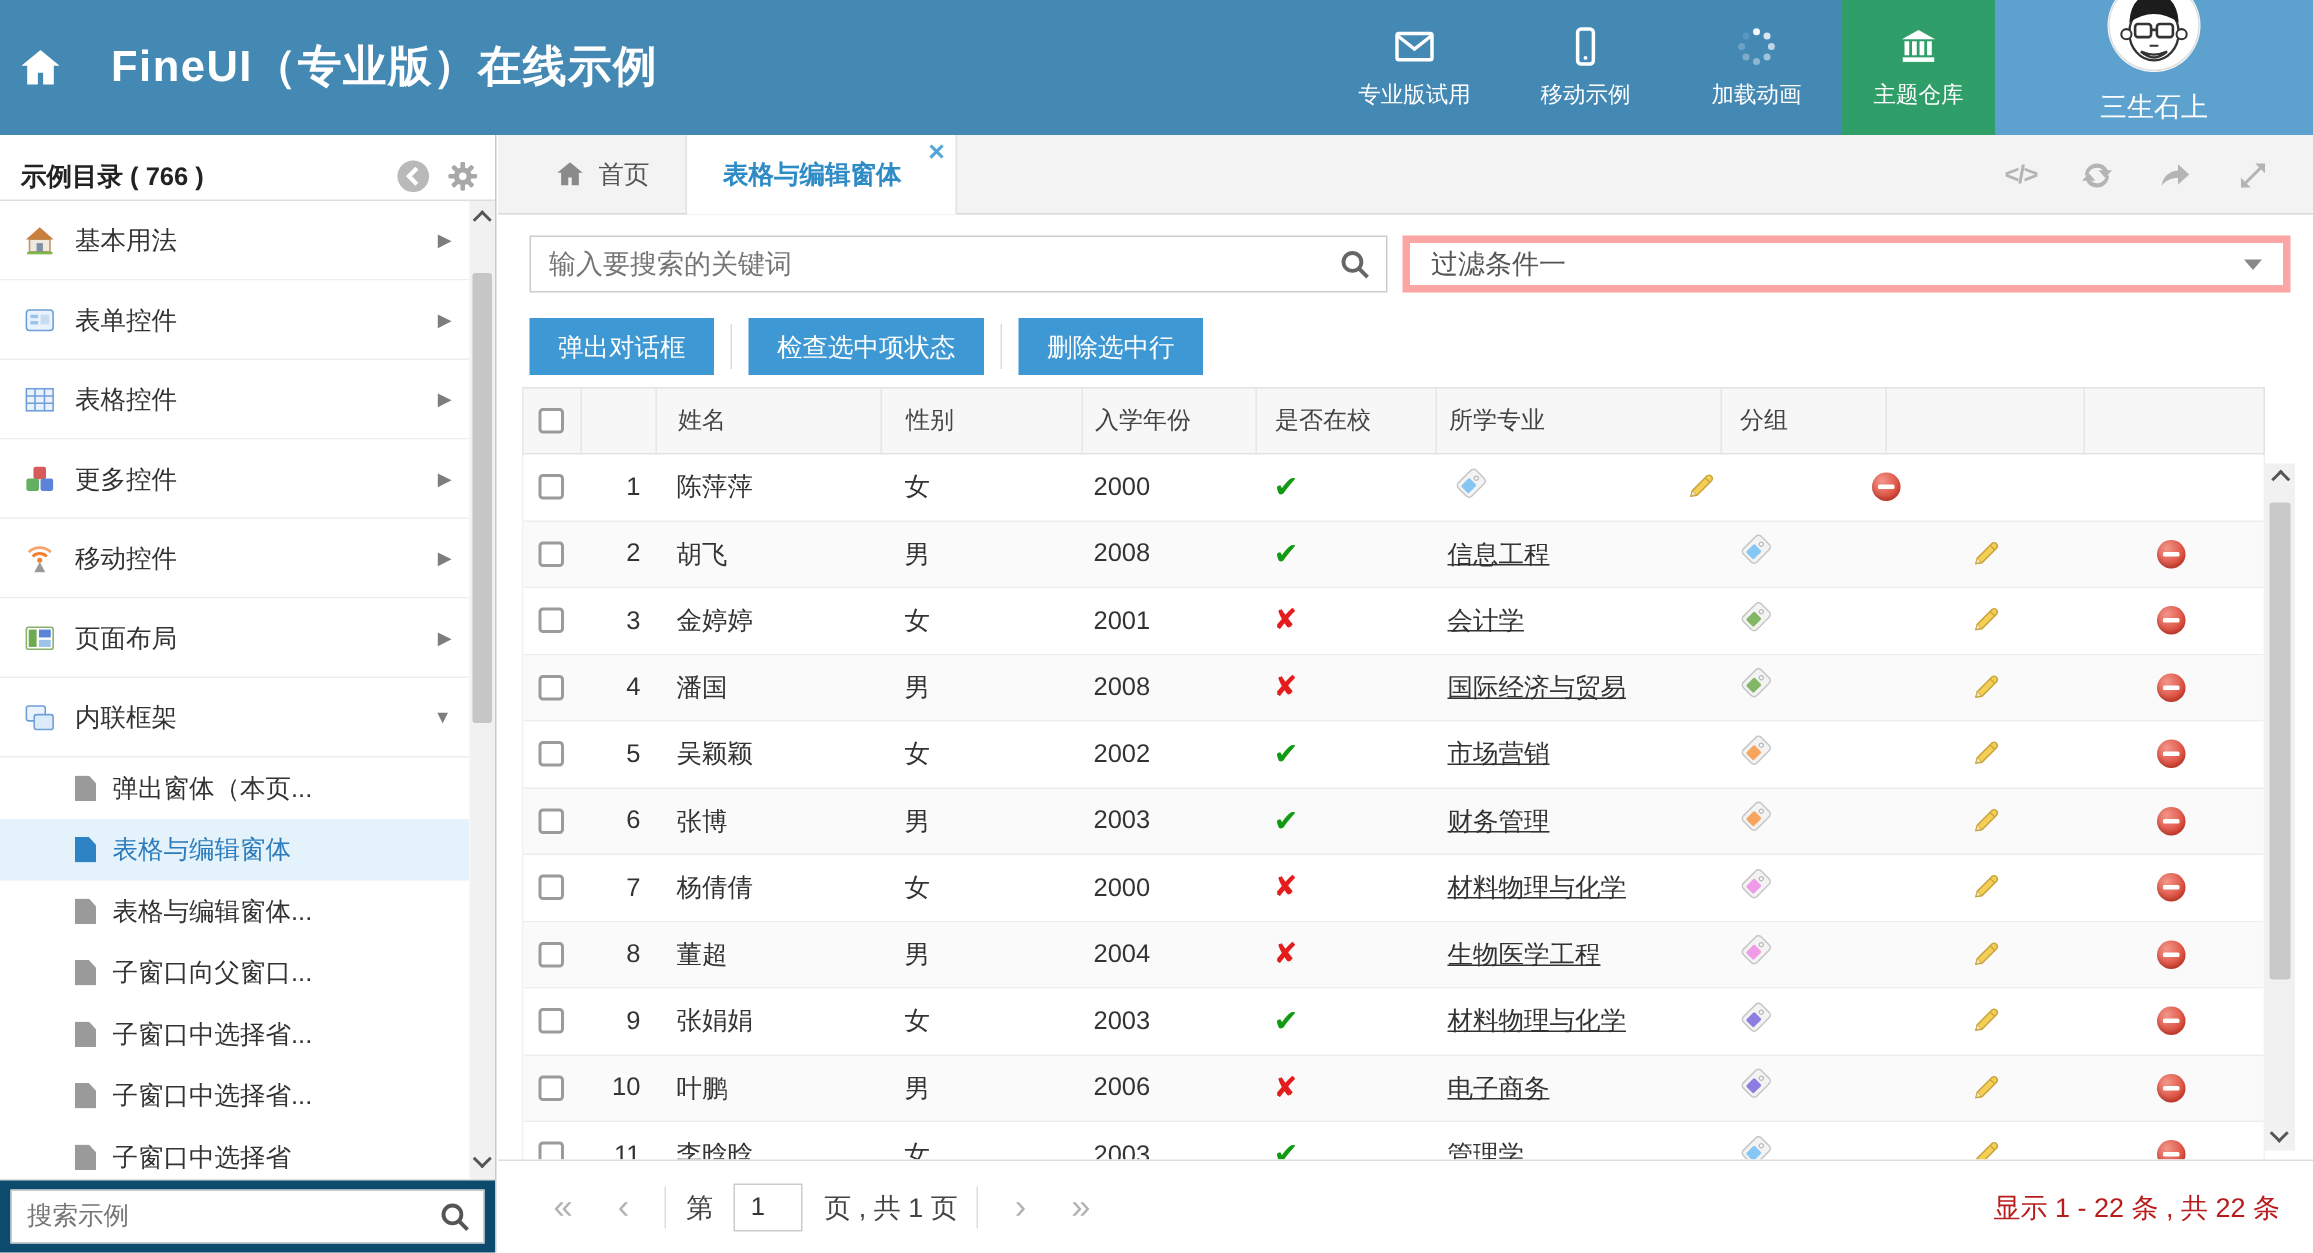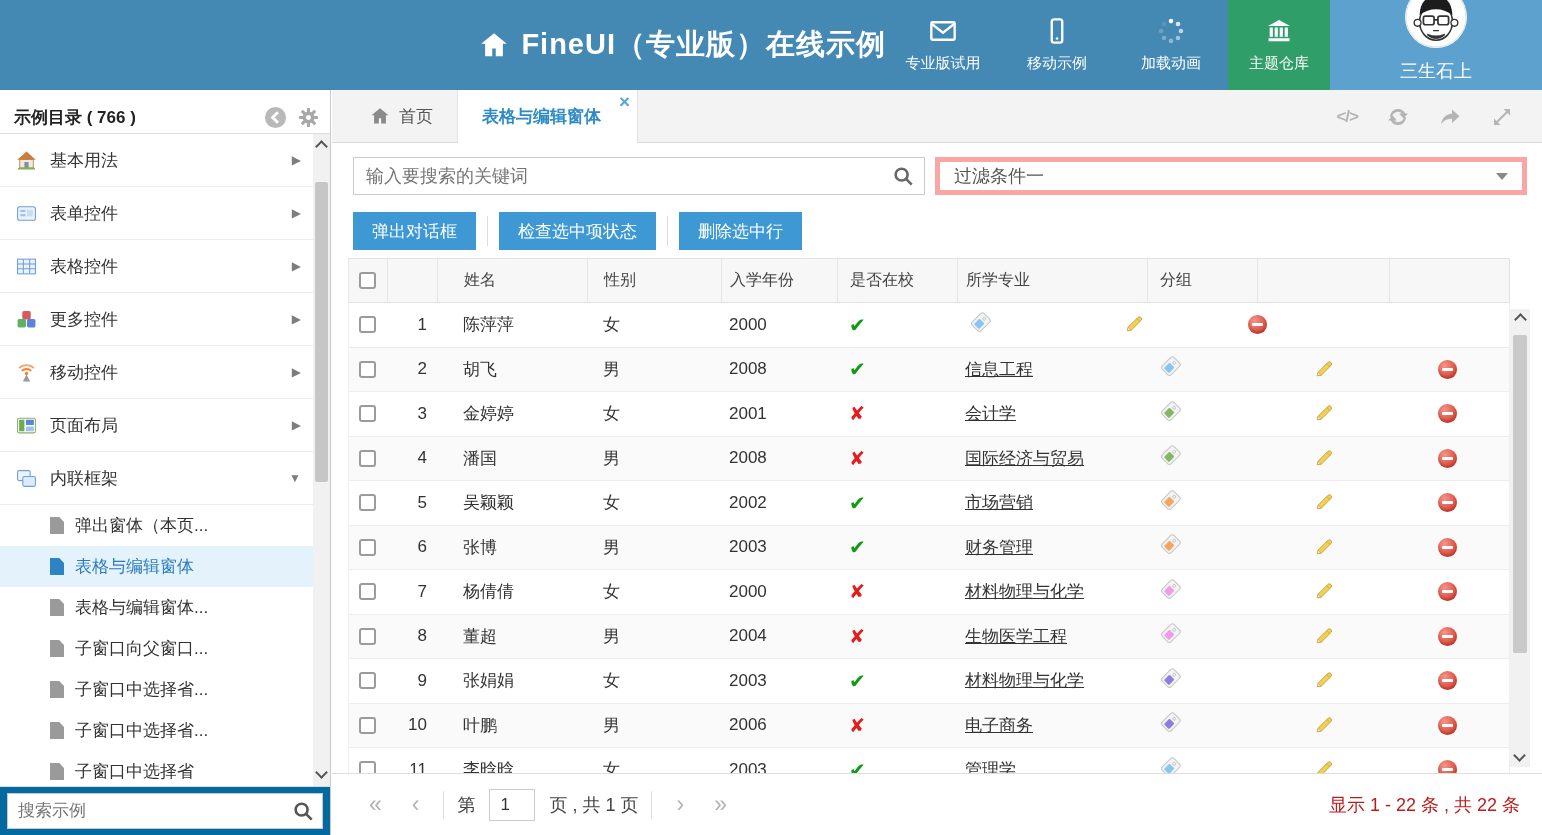--- a/index.html
+++ b/index.html
@@ -3,21 +3,21 @@
 <meta charset="utf-8">
 <style>
   *{box-sizing:border-box;margin:0;padding:0;}
   html,body{width:1542px;height:835px;overflow:hidden;background:#fff;
     font-family:"Liberation Sans","DejaVu Sans",sans-serif;}
   :root{--hdr:#4488b4;--accent:#3e98d3;--green:#2f9e68;--ok:#129a12;--no:#e51c1c;}
 
   
   header{position:absolute;left:0;top:0;width:1542px;height:90px;background:var(--hdr);
     display:flex;align-items:stretch;color:#fff;}
-  .brand{flex:1;display:flex;align-items:center;gap:12px;padding-left:24px;justify-content:flex-end;}
+  .brand{flex:1;display:flex;align-items:center;gap:32px;padding-left:12px;}
   .brand .bico{width:30px;height:30px;}
   .brand-title{font-size:29px;font-weight:bold;letter-spacing:1px;}
   #header-nav{display:flex;align-items:stretch;}
   .nav-item{width:114px;display:flex;flex-direction:column;align-items:center;justify-content:center;
     gap:9px;font-size:15px;cursor:pointer;}
   .nav-item .nico{width:28px;height:28px;display:flex;align-items:center;justify-content:center;}
   .nav-item .nico svg{width:28px;height:28px;}
   .nav-green{background:var(--green);width:102px;}
   .userbox{width:212px;background:#5da2ce;display:flex;align-items:center;justify-content:center;
     gap:11px;font-size:18px;cursor:pointer;flex-direction:column;}
@@ -42,21 +42,21 @@
   .sb-child .fico{width:14px;height:17px;margin-right:11px;background:#9a9a9a;flex:none;
     clip-path:polygon(0 0,66% 0,100% 30%,100% 100%,0 100%);}
   .sb-child.sel{background:#e4f2fb;color:#2c7cbd;}
   .sb-child.sel .fico{background:#2e83c4;}
   .sb-scroll{position:absolute;top:44px;right:0;width:17px;bottom:49px;background:#f1f1f1;}
   .chev-up{width:9px;height:9px;border-left:2px solid #555;border-top:2px solid #555;
     transform:rotate(45deg);margin:8px auto 0;}
   .chev-down{width:9px;height:9px;border-right:2px solid #555;border-bottom:2px solid #555;
     transform:rotate(45deg);position:absolute;bottom:9px;left:4px;}
   .sb-thumb{position:absolute;top:48px;left:2px;width:13px;height:300px;background:#c6c6c6;border-radius:2px;}
-  .sb-search{position:absolute;left:0;right:0;bottom:0;height:49px;background:#0369a1;
+  .sb-search{position:absolute;left:0;right:0;bottom:0;height:49px;background:#0c4a6e;
     border-top:1px solid #ddd;padding:6px 7px;}
   .sb-search input{width:100%;height:36px;border:1px solid #c9c9c9;font-size:17px;
     padding:0 36px 0 10px;color:#333;font-family:inherit;}
   .sb-search .mag{position:absolute;right:16px;top:13px;width:22px;height:22px;}
 
   
   main{position:absolute;left:332px;top:90px;width:1210px;height:745px;background:#fff;}
   .tabbar{position:relative;height:53px;background:#f3f3f3;display:flex;align-items:flex-start;
     padding-left:14px;}
   .tab-underline{position:absolute;left:0;right:0;bottom:0;height:1px;background:#d9d9d9;}
@@ -89,21 +89,21 @@
     border:1px solid #e2e2e2;border-left:1px solid #e8e8e8;display:flex;font-size:16px;color:#444;}
   .th{height:100%;display:flex;align-items:center;border-left:1px solid #e6e6e6;}
   .th:first-child{border-left:none;}
   .tbody{position:absolute;left:16px;top:213px;width:1162px;height:470px;overflow:hidden;
     border-left:1px solid #f0f0f0;border-right:1px solid #f0f0f0;}
   .tr{height:44.5px;display:flex;border-bottom:1px solid #ededed;font-size:17px;color:#333;background:#fff;}
   .tr:nth-child(even){background:#fafafa;}
   .td{height:100%;display:flex;align-items:center;}
   .c-cb{width:38px;padding-left:10px;}
   .c-num{width:50px;justify-content:flex-end;padding-right:10px;}
-  .c-name{width:150px;padding-left:26px;}
+  .c-name{width:150px;padding-left:14px;}
   .c-gender{width:134px;padding-left:16px;}
   .c-year{width:116px;padding-left:8px;}
   .c-status{width:120px;padding-left:12px;}
   .c-major{width:190px;padding-left:8px;}
   .c-group{width:110px;padding-left:12px;}
   .c-edit{width:132px;justify-content:center;}
   .c-del{width:116px;justify-content:center;}
   .cb{width:17px;height:17px;border:2px solid #9b9b9b;border-radius:3px;background:#fff;
     display:inline-block;cursor:pointer;flex:none;}
   .ok{color:var(--ok);font-size:20px;font-weight:bold;}

